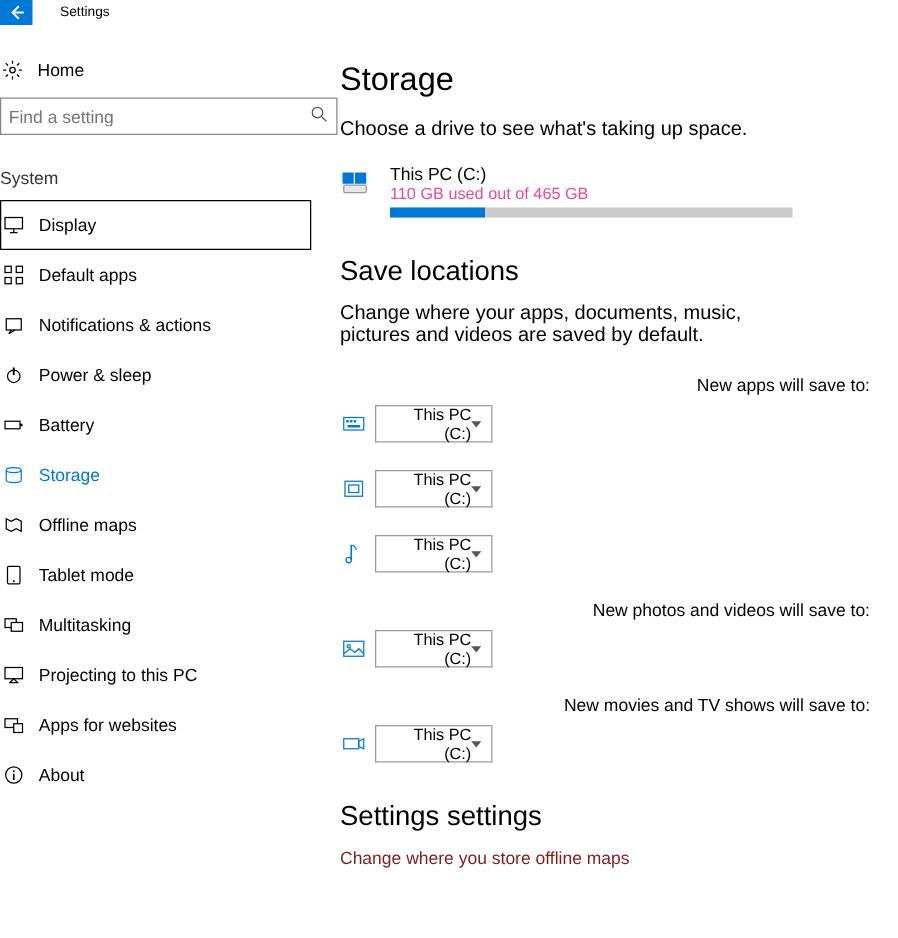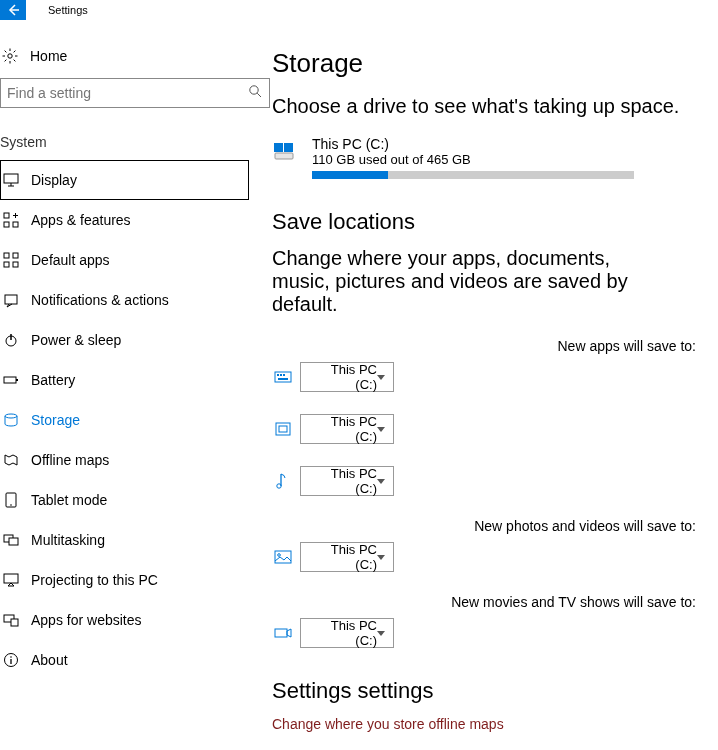--- a/index.html
+++ b/index.html
@@ -16,26 +16,26 @@
 .search-icon { position: absolute; right: 8px; top: 6px; }
 .section-label { font-size: 14px; color: #333; padding: 8px 0 10px 0; }
 .nav { list-style: none; }
 .nav-item { display: flex; align-items: center; height: 40px; padding-left: 0; cursor: pointer; border: 1px solid transparent; margin-right: 1px; }
 .nav-item.outlined { border: 1px solid #000; }
 .nav-item.active { color: #0078d7; }
 .nav-item .icon-slot { margin-left: 0; }
 .content { flex: 1; padding: 28px 22px 30px 22px; }
 h1 { font-weight: 300; font-size: 26px; margin-bottom: 16px; }
 h2 { font-weight: 300; font-size: 22px; margin: 30px 0 12px 0; }
-.desc { font-size: 20px; color: #000; margin-bottom: 18px; }
+.desc { font-size: 16px; color: #000; margin-bottom: 18px; }
 .drive-row { display: flex; align-items: flex-start; margin-bottom: 10px; }
 .drive-icon { width: 28px; margin-right: 12px; margin-top: 4px; }
 .drive-info { flex: 1; }
 .drive-name { font-size: 14px; }
-.drive-usage { font-size: 13px; color: #000000; margin-bottom: 4px; }
+.drive-usage { font-size: 13px; color: #ec4899; margin-bottom: 4px; }
 .bar { height: 8px; background: #ccc; width: 322px; position: relative; }
 .bar-fill { position: absolute; left: 0; top: 0; bottom: 0; background: #0078d7; }
 .save-row { margin: 22px 0 0 0; text-align: right; }
 .save-label { font-size: 14px; margin-left: 28px; margin-bottom: 8px; }
 .save-control { display: flex; align-items: center; }
 .save-control .icon-slot { width: 22px; margin-right: 6px; color: #0078d7; }
 .combo { height: 30px; width: 94px; border: 1px solid #999; display: flex; align-items: center; justify-content: space-between; padding: 0 8px; cursor: pointer; font-size: 13px; }
 .chevron { width: 0; height: 0; border-left: 4px solid transparent; border-right: 4px solid transparent; border-top: 5px solid #555; }
 .link { color: #7f1d1d; cursor: pointer; font-size: 14px; }
 svg { display: block; }
@@ -94,32 +94,20 @@
               <line x1="5" y1="14" x2="11" y2="14" stroke="#000"></line>
               <line x1="8" y1="11" x2="8" y2="14" stroke="#000"></line>
             </svg>
           </span>
         <span>Display</span>
       </li>
       <li class="nav-item">
         <span class="icon-slot">
             <svg width="16" height="16" viewBox="0 0 16 16">
               <rect x="1" y="1" width="5" height="5" fill="none" stroke="#000"></rect>
-              <rect x="1" y="10" width="5" height="5" fill="none" stroke="#000"></rect>
-              <rect x="10" y="10" width="5" height="5" fill="none" stroke="#000"></rect>
-              <line x1="10" y1="3.5" x2="15" y2="3.5" stroke="#000"></line>
-              <line x1="12.5" y1="1" x2="12.5" y2="6" stroke="#000"></line>
-            </svg>
-          </span>
-        <span>Apps &amp; features</span>
-      </li>
-      <li class="nav-item">
-        <span class="icon-slot">
-            <svg width="16" height="16" viewBox="0 0 16 16">
-              <rect x="1" y="1" width="5" height="5" fill="none" stroke="#000"></rect>
               <rect x="10" y="1" width="5" height="5" fill="none" stroke="#000"></rect>
               <rect x="1" y="10" width="5" height="5" fill="none" stroke="#000"></rect>
               <rect x="10" y="10" width="5" height="5" fill="none" stroke="#000"></rect>
             </svg>
           </span>
         <span>Default apps</span>
       </li>
       <li class="nav-item">
         <span class="icon-slot">
             <svg width="16" height="16" viewBox="0 0 16 16">

